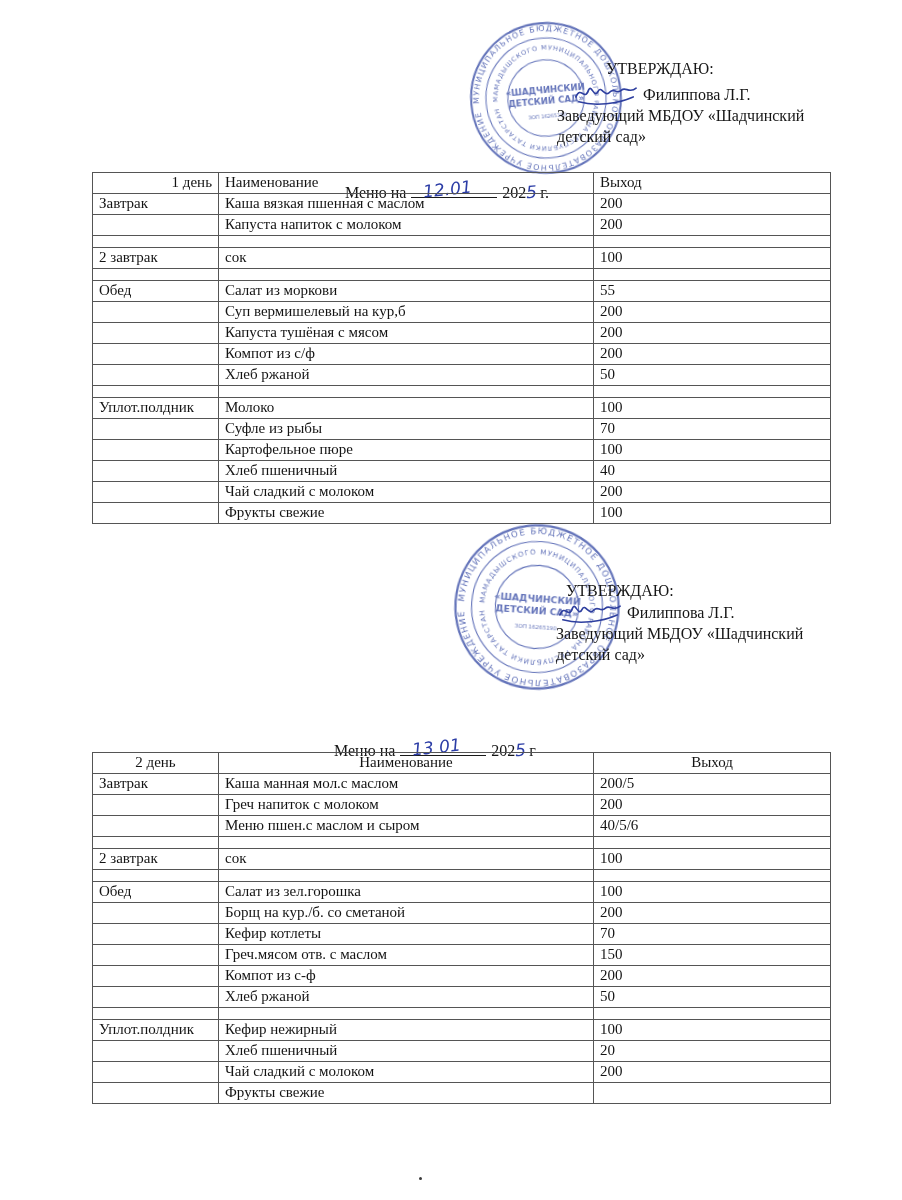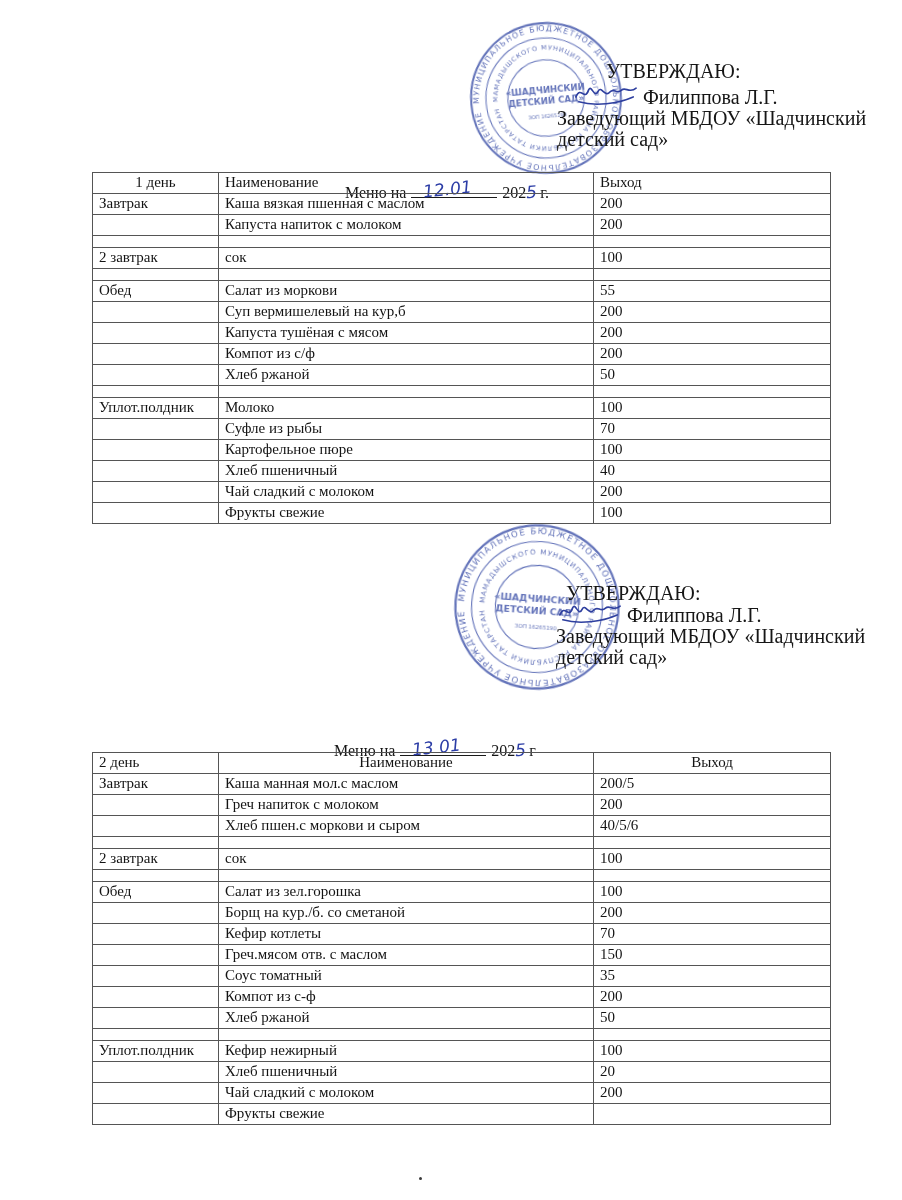--- a/index.html
+++ b/index.html
@@ -17,21 +17,21 @@
   .s1 { left:468px; top:20px;  width:156px; height:156px; transform:rotate(-5deg); }
   .s2 { left:452px; top:522px; width:170px; height:170px; transform:rotate(4deg); }
   .st-c { fill:none; stroke:#3c50a8; stroke-width:1.3; }
   .st-c.w2 { stroke-width:2.6; }
   .st-ring-text { font-size:10px; letter-spacing:1.5px; fill:#3c50a8; font-family:"DejaVu Sans",sans-serif; }
   .st-ring-text.sm { font-size:8px; letter-spacing:1px; }
   .st-center { font-size:11px; font-weight:bold; fill:#3c50a8; text-anchor:middle; font-family:"DejaVu Sans",sans-serif; }
   .st-code { font-size:6.5px; fill:#3c50a8; text-anchor:middle; font-family:"DejaVu Sans",sans-serif; }
 
   
-  .line { position:absolute; font-size:20px; white-space:nowrap; color:#161616; }
+  .line { position:absolute; font-size:16px; white-space:nowrap; color:#161616; }
   .approve1 { left:606px; top:60px; }
   .name1    { left:643px; top:86px; }
   .pos1a    { left:557px; top:107px; }
   .pos1b    { left:557px; top:128px; }
   .approve2 { left:566px; top:582px; }
   .name2    { left:627px; top:604px; }
   .pos2a    { left:556px; top:625px; }
   .pos2b    { left:556px; top:646px; }
 
   
@@ -109,21 +109,21 @@
   </div>
 
   <table class="menu-table tb1">
       <colgroup>
         <col style="width: 126px;">
         <col style="width: 375px;">
         <col style="width: 237px;">
       </colgroup>
       <thead>
         <tr>
-          <th style="text-align: center;">1 день</th>
+          <th style="text-align: right;">1 день</th>
           <th style="text-align: left;">Наименование</th>
           <th style="text-align: left;">Выход</th>
         </tr>
       </thead>
       <tbody>
         <tr>
           <td>Завтрак</td>
           <td>Каша вязкая пшенная с маслом</td>
           <td>200</td>
         </tr>
@@ -241,39 +241,39 @@
   </div>
 
   <table class="menu-table tb2">
       <colgroup>
         <col style="width: 126px;">
         <col style="width: 375px;">
         <col style="width: 237px;">
       </colgroup>
       <thead>
         <tr>
-          <th style="text-align: left;">2 день</th>
+          <th style="text-align: center;">2 день</th>
           <th style="text-align: center;">Наименование</th>
           <th style="text-align: center;">Выход</th>
         </tr>
       </thead>
       <tbody>
         <tr>
           <td>Завтрак</td>
           <td>Каша манная мол.с маслом</td>
           <td>200/5</td>
         </tr>
         <tr>
           <td></td>
           <td>Греч напиток с молоком</td>
           <td>200</td>
         </tr>
         <tr>
           <td></td>
-          <td>Хлеб пшен.с моркови и сыром</td>
+          <td>Меню пшен.с маслом и сыром</td>
           <td>40/5/6</td>
         </tr>
         <tr class="empty">
           <td></td>
           <td></td>
           <td></td>
         </tr>
         <tr>
           <td>2 завтрак</td>
           <td>сок</td>
@@ -299,25 +299,20 @@
           <td>Кефир котлеты</td>
           <td>70</td>
         </tr>
         <tr>
           <td></td>
           <td>Греч.мясом отв. с маслом</td>
           <td>150</td>
         </tr>
         <tr>
           <td></td>
-          <td>Соус томатный</td>
-          <td>35</td>
-        </tr>
-        <tr>
-          <td></td>
           <td>Компот из с-ф</td>
           <td>200</td>
         </tr>
         <tr>
           <td></td>
           <td>Хлеб ржаной</td>
           <td>50</td>
         </tr>
         <tr class="empty">
           <td></td>

